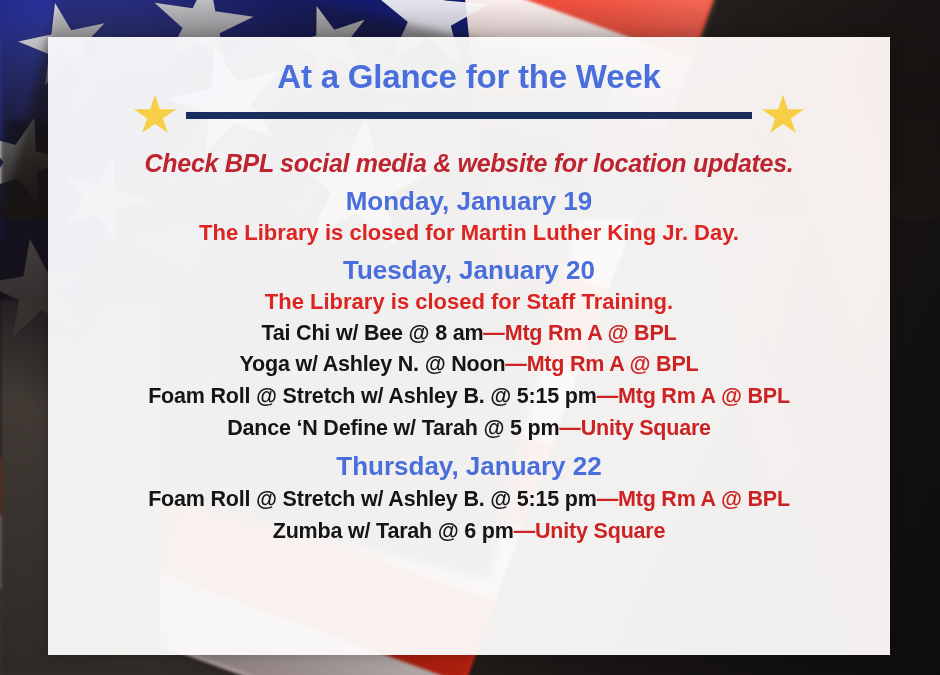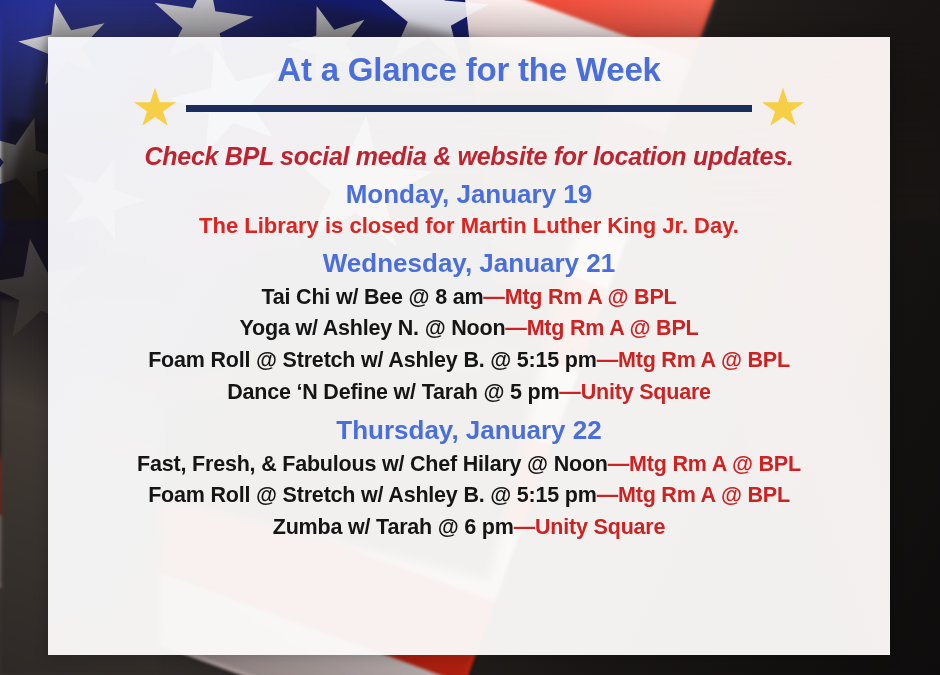--- a/index.html
+++ b/index.html
@@ -121,21 +121,21 @@
 
   
   .title {
     color: #4a6fdc;
     font-family: "Liberation Sans", sans-serif;
     font-weight: bold;
     font-size: 33px;
     line-height: 1.14;
     letter-spacing: -0.2px;
     margin: 0;
-    padding-top: 14px;
+    padding-top: 21px;
     text-shadow: 0 1px 0 rgba(255,255,255,.6);
   }
 
   .rule-row {
     position: relative;
     height: 34px;
     margin-top: 1px;
   }
   .rule {
     position: absolute;
@@ -239,26 +239,26 @@
         <span class="star-gold left"></span>
         <span class="rule"></span>
         <span class="star-gold right"></span>
       </div>
 
       <p class="notice">Check BPL social media &amp; website for location updates.</p>
 
       <div id="schedule">
           <div class="day">Monday, January 19</div>
           <div class="closed">The Library is closed for Martin Luther King Jr. Day.</div>
-          <div class="day">Wednesday, January 21</div>
+          <div class="day">Tuesday, January 20</div>
+          <div class="closed">The Library is closed for Staff Training.</div>
           <div class="event"><span>Tai Chi w/ Bee @ 8 am</span><span class="loc">—</span><span class="loc">Mtg Rm A @ BPL</span></div>
           <div class="event"><span>Yoga w/ Ashley N. @ Noon</span><span class="loc">—</span><span class="loc">Mtg Rm A @ BPL</span></div>
           <div class="event"><span>Foam Roll @ Stretch w/ Ashley B. @ 5:15 pm</span><span class="loc">—</span><span class="loc">Mtg Rm A @ BPL</span></div>
           <div class="event"><span>Dance ‘N Define w/ Tarah @ 5 pm</span><span class="loc">—</span><span class="loc">Unity Square</span></div>
           <div class="day">Thursday, January 22</div>
-          <div class="event"><span>Fast, Fresh, &amp; Fabulous w/ Chef Hilary @ Noon</span><span class="loc">—</span><span class="loc">Mtg Rm A @ BPL</span></div>
           <div class="event"><span>Foam Roll @ Stretch w/ Ashley B. @ 5:15 pm</span><span class="loc">—</span><span class="loc">Mtg Rm A @ BPL</span></div>
           <div class="event"><span>Zumba w/ Tarah @ 6 pm</span><span class="loc">—</span><span class="loc">Unity Square</span></div>
         </div>
 
     </div>
   </div>
 </div>
 
 </body></html>

